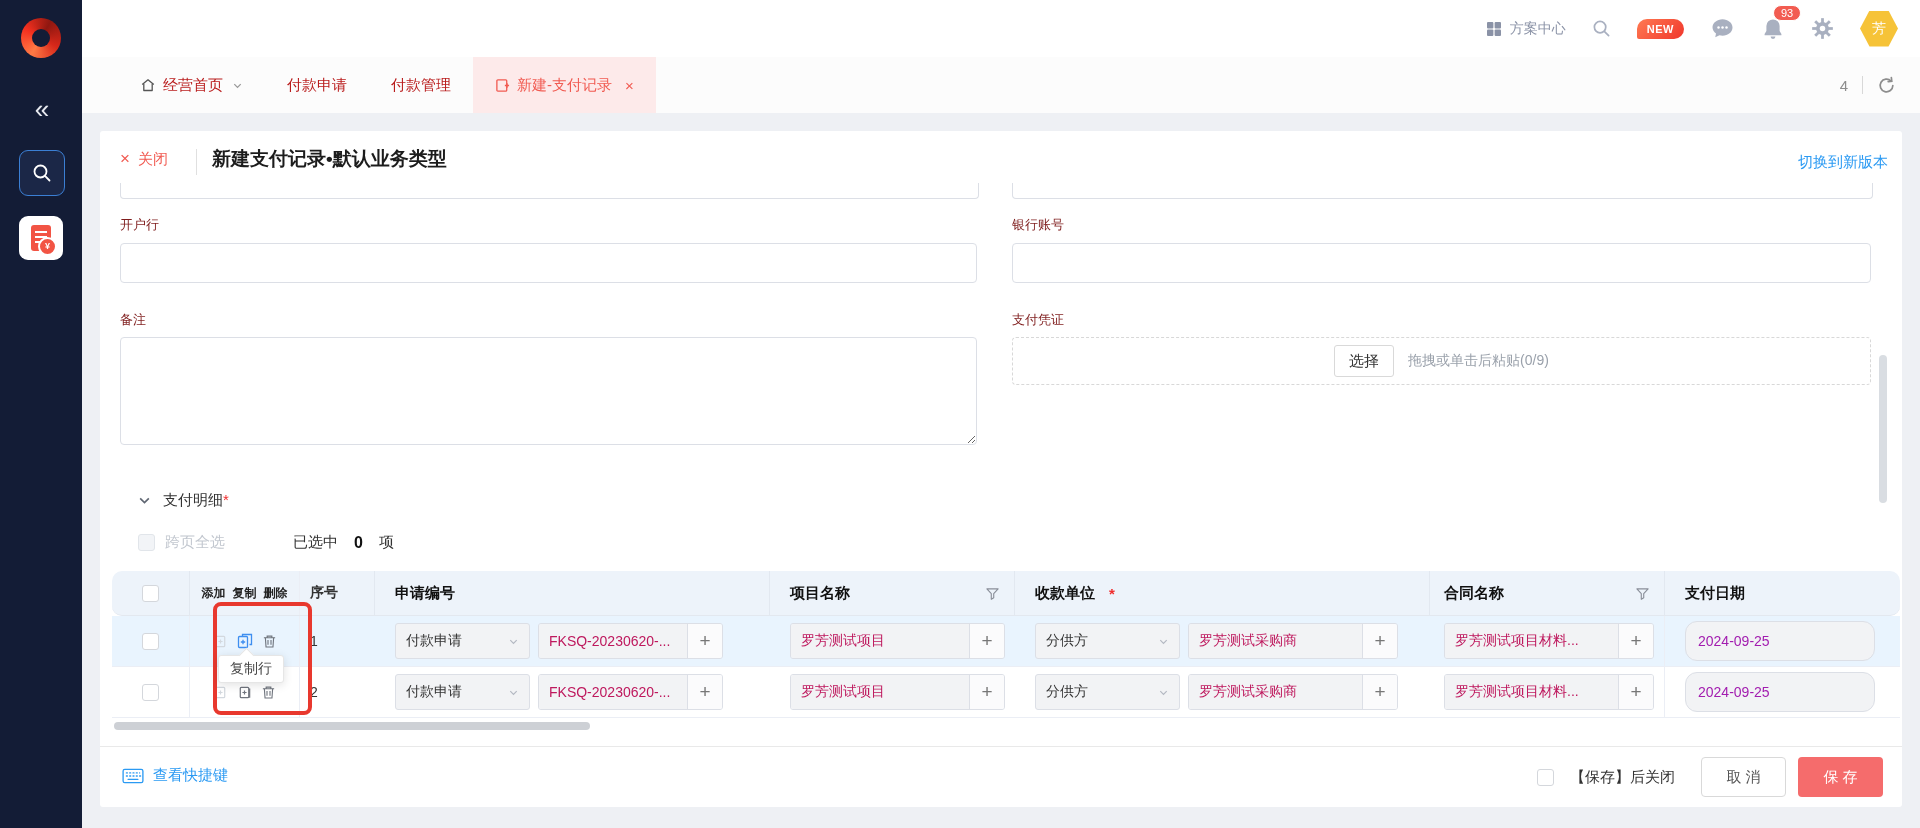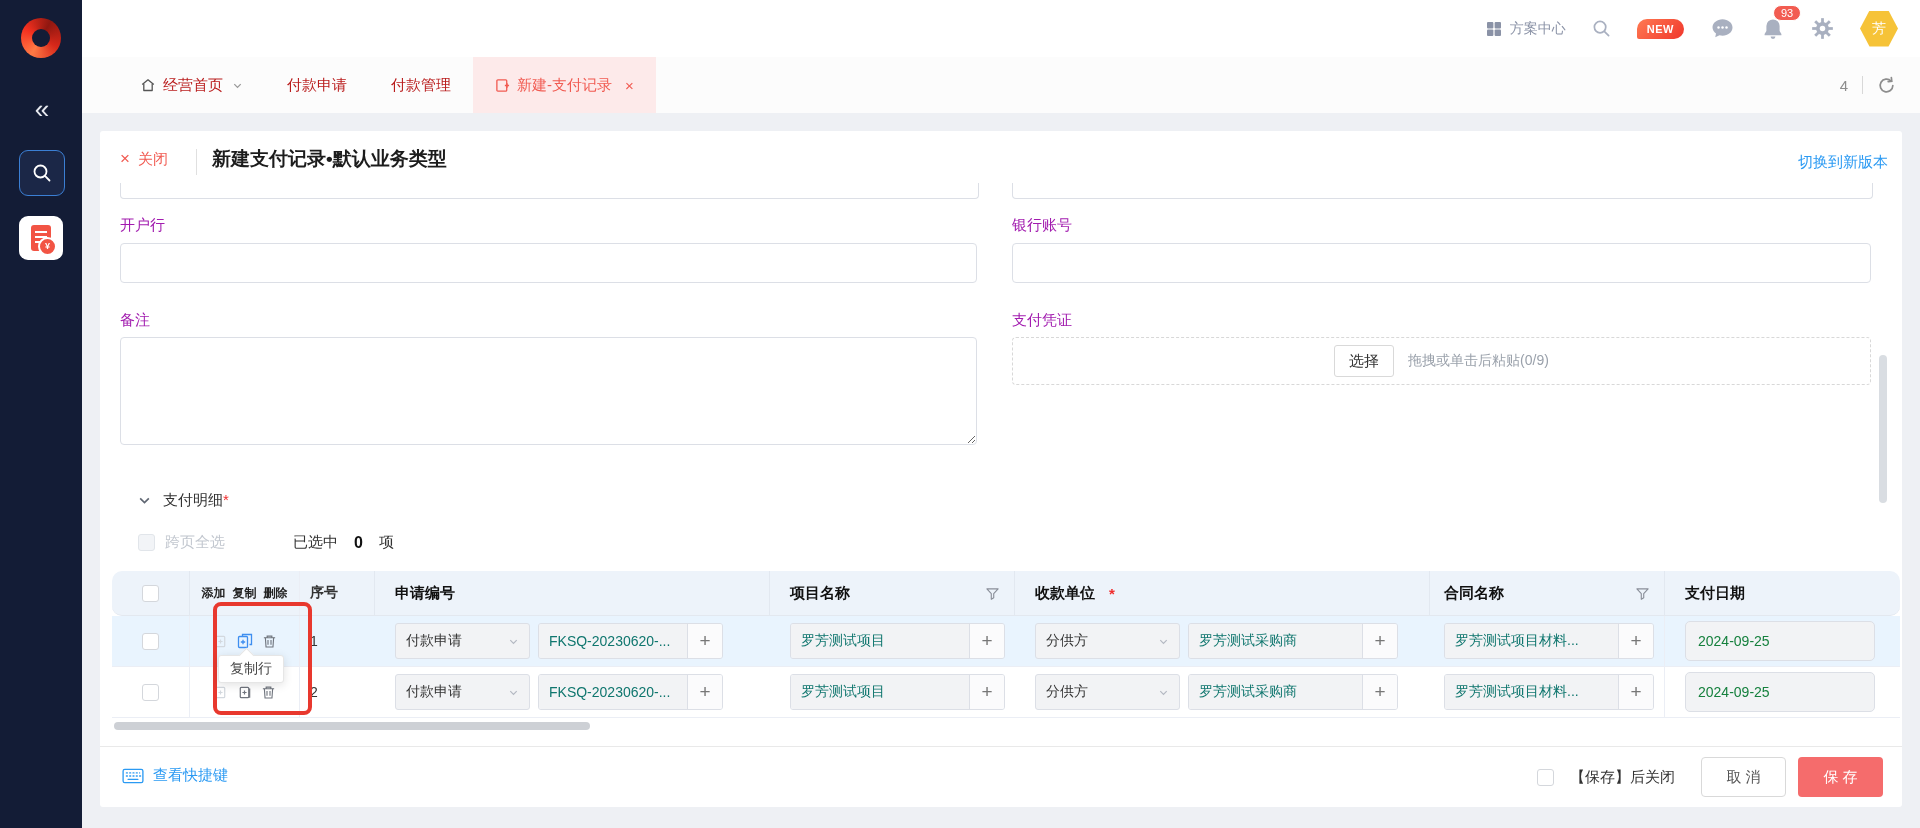--- a/index.html
+++ b/index.html
@@ -47,21 +47,21 @@
 
   
   .card{position:absolute;left:100px;top:131px;width:1802px;height:676px;background:#fff;border-radius:3px;}
   .close-group{position:absolute;left:20px;top:18px;display:flex;align-items:center;gap:8px;color:#f15b52;font-size:15px;cursor:pointer;}
   .close-x{font-size:17px;}
   .title-divider{position:absolute;left:96px;top:18px;width:1px;height:26px;background:#e0e0e0;}
   .page-title{position:absolute;left:112px;top:15px;font-size:19px;font-weight:bold;color:#1c1c1c;}
   .switch-link{position:absolute;right:10px;top:22px;width:auto;left:auto;color:#2b9af3;font-size:15px;cursor:pointer;right:14px;}
 
   .cutoff-input{position:absolute;height:15px;border:1px solid #dcdfe6;border-top:none;border-radius:0 0 4px 4px;background:#fff;}
-  .flabel{position:absolute;font-size:15px;color:#a21caf;}
+  .flabel{position:absolute;font-size:13px;color:#7f1d1d;}
   .text-input{position:absolute;height:40px;border:1px solid #dcdfe6;border-radius:4px;background:#fff;box-sizing:border-box;}
   .remark-area{position:absolute;border:1px solid #dcdfe6;border-radius:4px;background:#fff;box-sizing:border-box;resize:both;font-family:inherit;}
   .upload-box{position:absolute;border:1px dashed #d8d8d8;border-radius:4px;display:flex;align-items:center;justify-content:center;gap:14px;box-sizing:border-box;}
   .select-btn{height:30px;padding:0 14px;border:1px solid #d9d9d9;border-radius:3px;background:#fff;font-size:15px;color:#333;
               display:flex;align-items:center;cursor:pointer;}
   .upload-hint{font-size:14px;color:#9aa1ab;}
   .vscroll{position:absolute;width:8px;background:#d9dde2;border-radius:4px;}
 
   .section-head{position:absolute;display:flex;align-items:center;gap:10px;font-size:15px;color:#333;}
   .req{color:#f02c2c;}
@@ -90,25 +90,25 @@
   .act-h{font-weight:bold;color:#222;}
   .funnel{position:absolute;right:14px;color:#8a8f99;cursor:pointer;}
   .row-sel{background:#e9f4fe;}
   .act-icon{cursor:pointer;color:#70757e;display:flex;}
   .act-icon.faint{color:#d3d8de;cursor:default;}
   .act-icon.blue{color:#3e8ef0;}
   .drop{height:36px;background:#f2f3f5;border:1px solid #dcdfe6;border-radius:3px;display:flex;align-items:center;
         justify-content:space-between;padding:0 10px;font-size:14px;color:#333;box-sizing:border-box;cursor:pointer;}
   .drop .dchev{color:#b3b8c2;}
   .igroup{height:36px;border:1px solid #dcdfe6;border-radius:3px;display:flex;box-sizing:border-box;overflow:hidden;}
-  .ival{flex:1;background:#f2f3f5;display:flex;align-items:center;padding:0 10px;font-size:14px;color:#0f766e;
+  .ival{flex:1;background:#f2f3f5;display:flex;align-items:center;padding:0 10px;font-size:14px;color:#be185d;
         border-right:1px solid #dcdfe6;white-space:nowrap;overflow:hidden;}
   .plusbtn{width:34px;background:#fbfbfc;display:flex;align-items:center;justify-content:center;font-size:19px;color:#777;cursor:pointer;}
-  .datebox{width:190px;height:40px;background:#f2f3f5;border:1px solid #dcdfe6;border-radius:5px;display:flex;align-items:center;
-           padding:0 12px;font-size:14px;color:#15803d;box-sizing:border-box;cursor:pointer;}
+  .datebox{width:190px;height:40px;background:#f2f3f5;border:1px solid #dcdfe6;border-radius:12px;display:flex;align-items:center;
+           padding:0 12px;font-size:14px;color:#a21caf;box-sizing:border-box;cursor:pointer;}
   .hscroll{position:absolute;left:14px;top:591px;width:476px;height:8px;background:#cdd0d5;border-radius:4px;cursor:pointer;}
 
   
   .red-annot{position:absolute;left:113px;top:471px;width:91px;height:105px;border:4px solid #e8382e;border-radius:8px;z-index:5;pointer-events:none;}
   .tooltip{position:absolute;left:118px;top:524px;z-index:6;background:#fff;border:1px solid #e6e6e6;border-radius:3px;
            box-shadow:0 2px 10px rgba(0,0,0,.12);padding:4px 11px;font-size:14px;color:#444;white-space:nowrap;}
   .tooltip::before{content:"";position:absolute;left:22px;top:-6px;width:10px;height:10px;background:#fff;
                    border-left:1px solid #e6e6e6;border-top:1px solid #e6e6e6;transform:rotate(45deg);}
 
   

